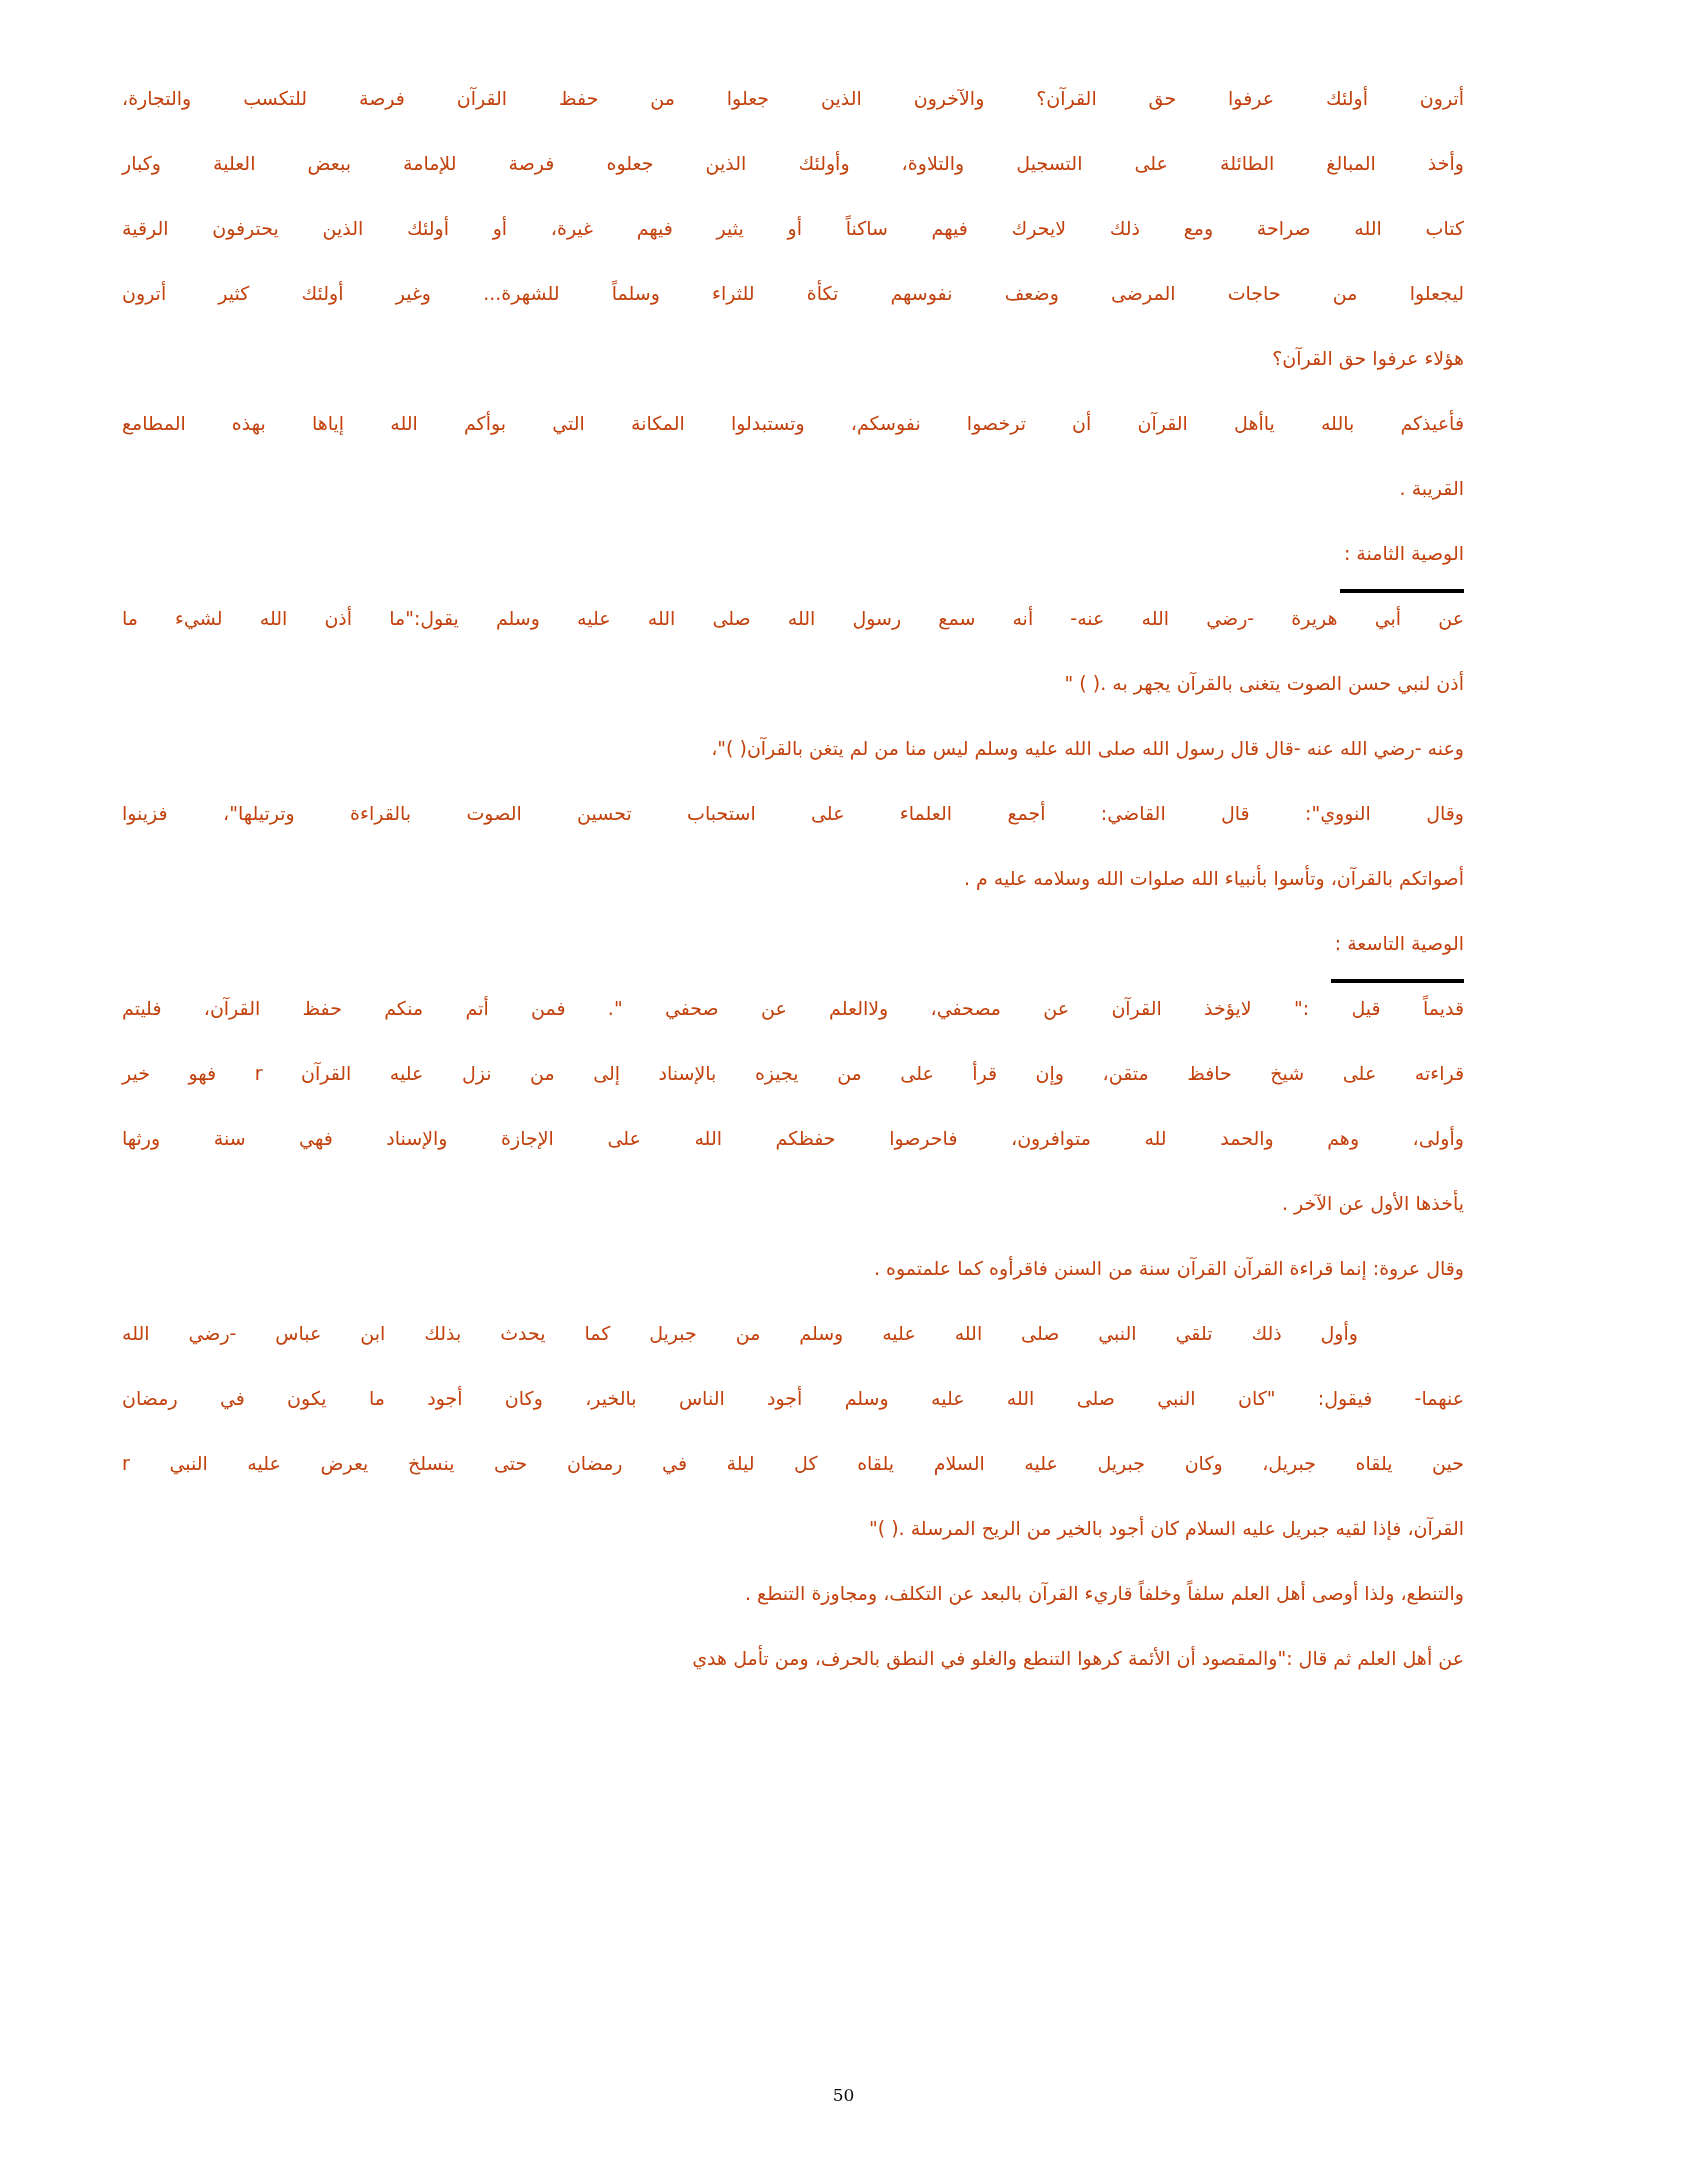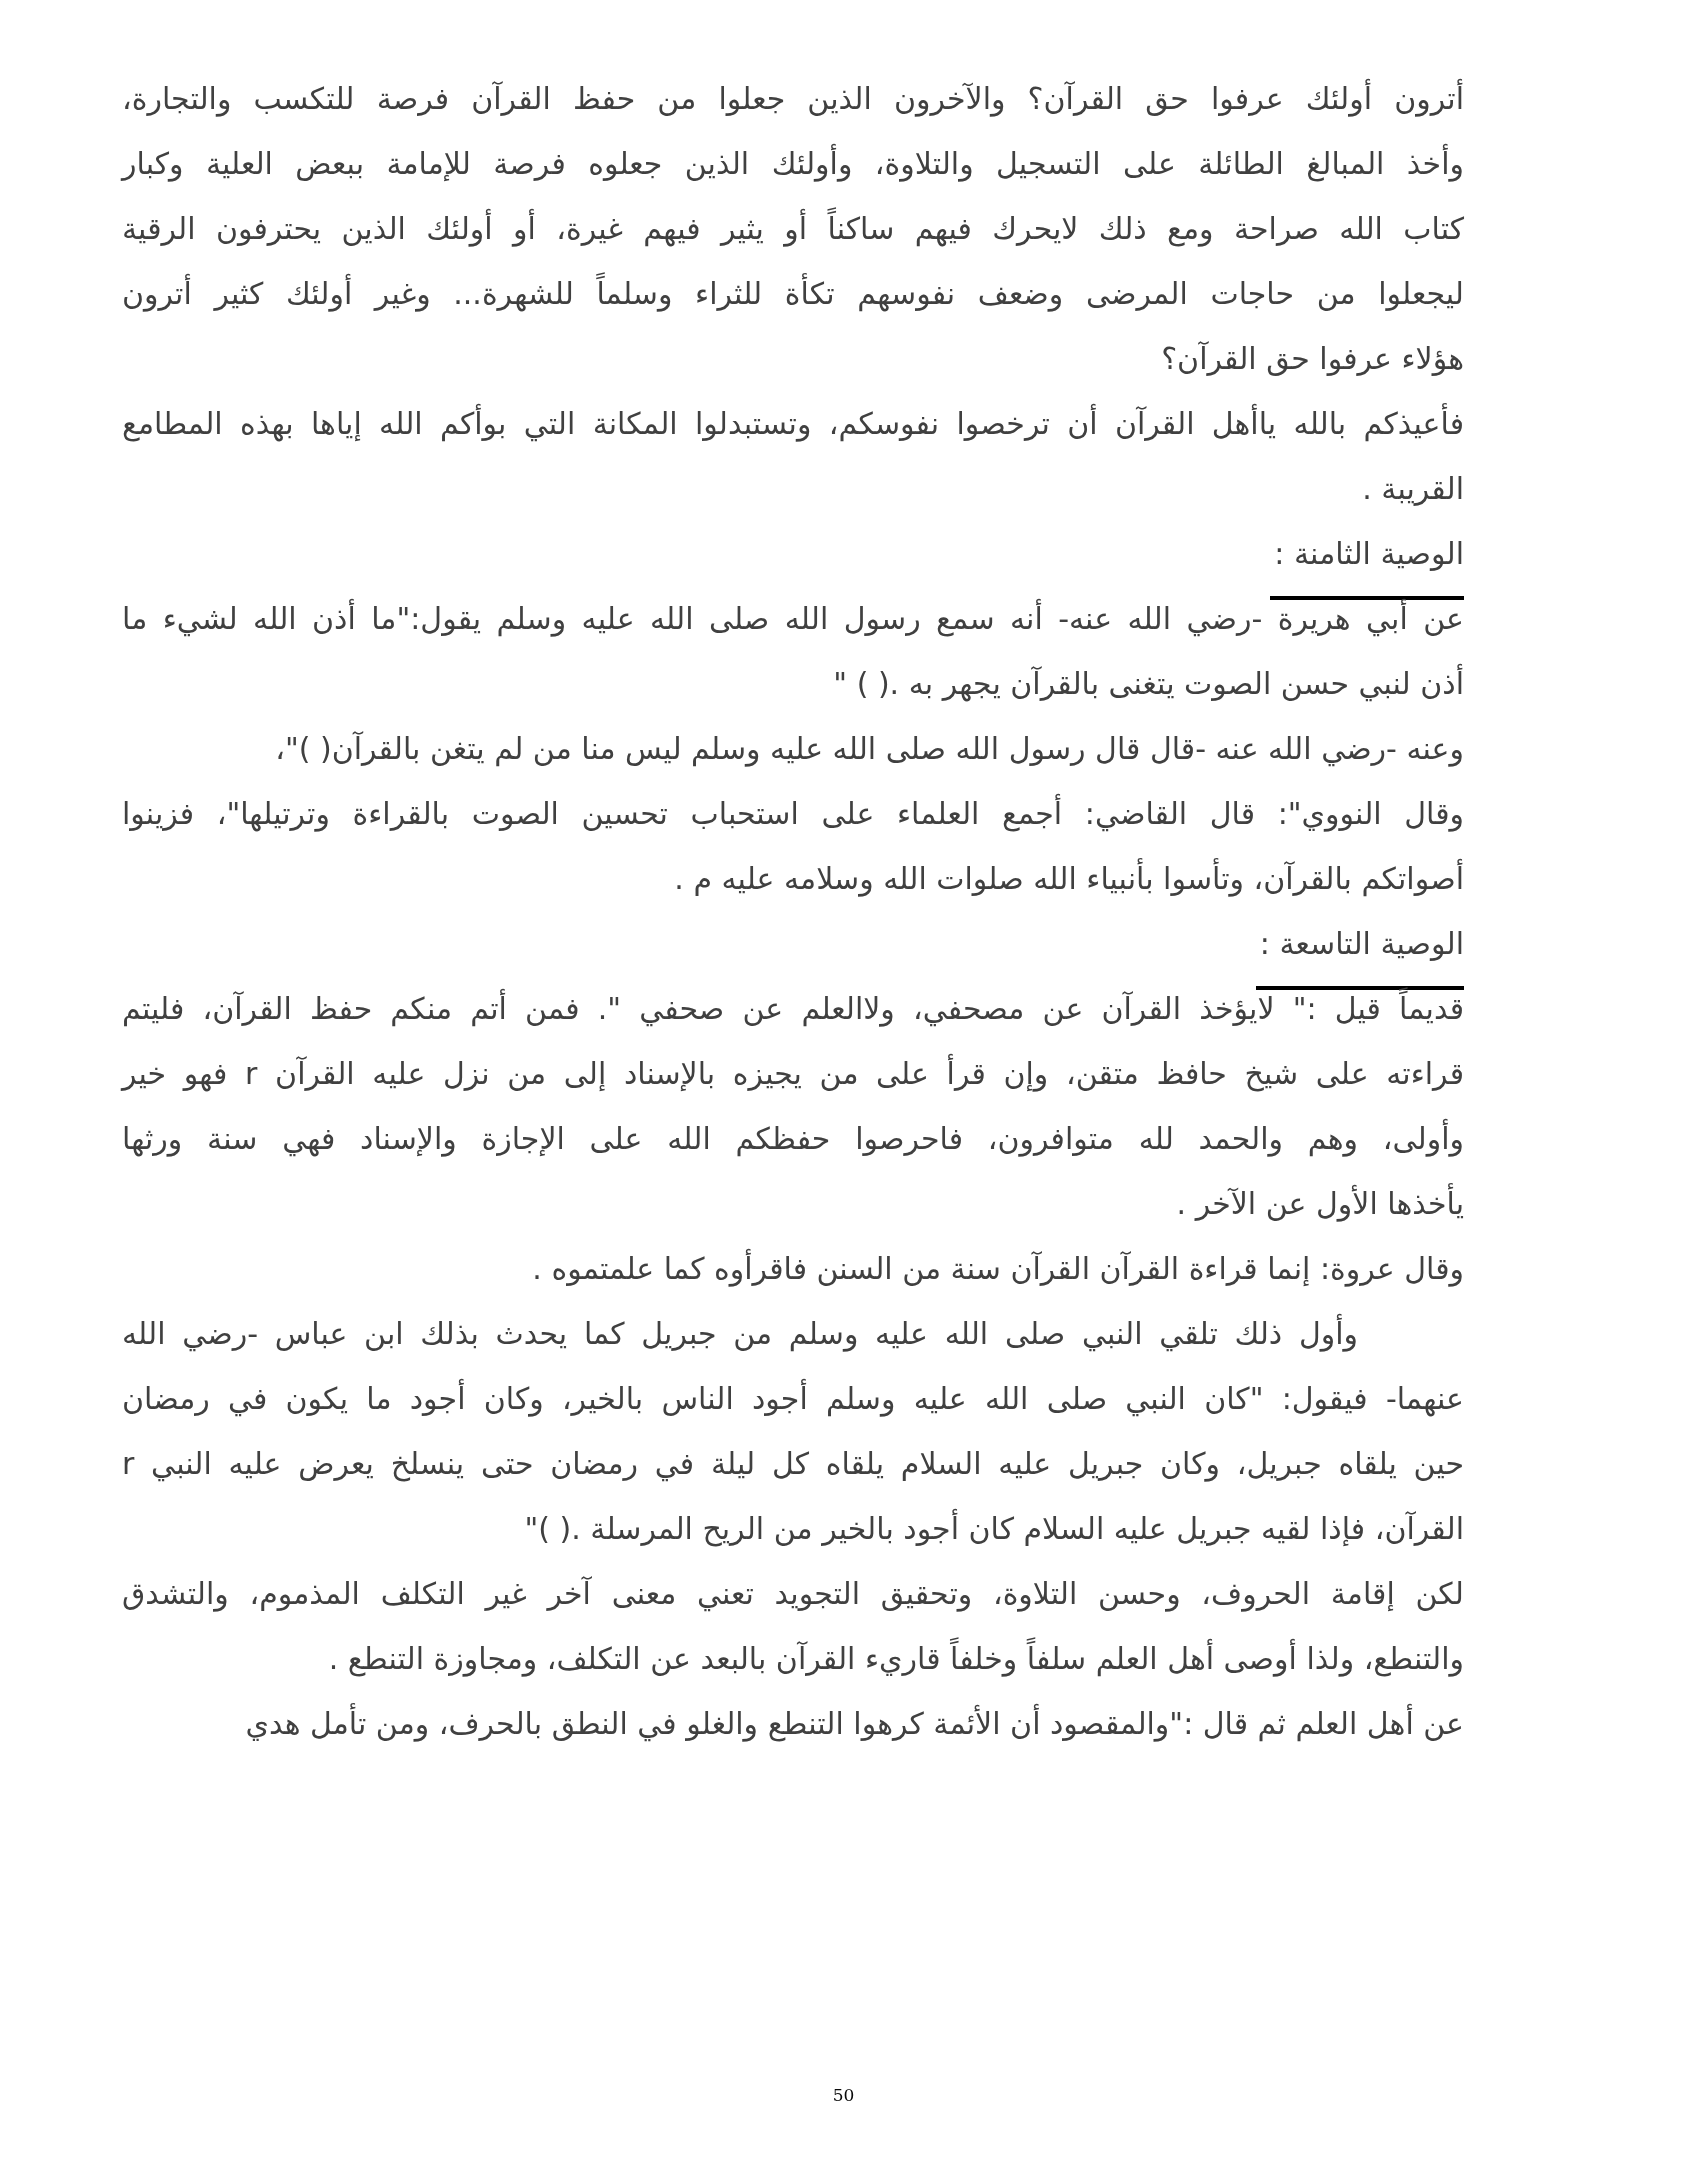--- a/index.html
+++ b/index.html
@@ -21,25 +21,25 @@
   .body {
     position: absolute;
     top: 66px;
     right: 223px;
     left: 122px;
   }
   .line {
     direction: rtl;
     unicode-bidi: plaintext;
     text-align: right;
-    font-size: 30px;
+    font-size: 19px;
     line-height: 65px;
     height: 65px;
     white-space: nowrap;
-    color: #404040;
+    color: #c2410c;
   }
   .line.j {
     white-space: normal;
     text-align: justify;
     text-align-last: justify;
   }
   .line.h {
     white-space: nowrap;
   }
   .line.h .hu {
@@ -81,19 +81,18 @@
       <div class="line h"><span class="hu">الوصية التاسعة :</span></div>
       <div class="line j">قديماً قيل :" لايؤخذ القرآن عن مصحفي، ولاالعلم عن صحفي ". فمن أتم منكم حفظ القرآن، فليتم</div>
       <div class="line j">قراءته على شيخ حافظ متقن، وإن قرأ على من يجيزه بالإسناد إلى من نزل عليه القرآن r فهو خير</div>
       <div class="line j">وأولى، وهم والحمد لله متوافرون، فاحرصوا حفظكم الله على الإجازة والإسناد فهي سنة ورثها</div>
       <div class="line">يأخذها الأول عن الآخر .</div>
       <div class="line">وقال عروة: إنما قراءة القرآن القرآن سنة من السنن فاقرأوه كما علمتموه .</div>
       <div class="line j" style="padding-right: 106px;">وأول ذلك تلقي النبي صلى الله عليه وسلم من جبريل كما يحدث بذلك ابن عباس -رضي الله</div>
       <div class="line j">عنهما- فيقول: "كان النبي صلى الله عليه وسلم أجود الناس بالخير، وكان أجود ما يكون في رمضان</div>
       <div class="line j">حين يلقاه جبريل، وكان جبريل عليه السلام يلقاه كل ليلة في رمضان حتى ينسلخ يعرض عليه النبي r</div>
       <div class="line">القرآن، فإذا لقيه جبريل عليه السلام كان أجود بالخير من الريح المرسلة .( )"</div>
-      <div class="line j">لكن إقامة الحروف، وحسن التلاوة، وتحقيق التجويد تعني معنى آخر غير التكلف المذموم، والتشدق</div>
       <div class="line">والتنطع، ولذا أوصى أهل العلم سلفاً وخلفاً قاريء القرآن بالبعد عن التكلف، ومجاوزة التنطع .</div>
       <div class="line">عن أهل العلم ثم قال :"والمقصود أن الأئمة كرهوا التنطع والغلو في النطق بالحرف، ومن تأمل هدي</div>
     </div>
   <div class="page-number">50</div>
 </div>
 
 
 </body></html>

